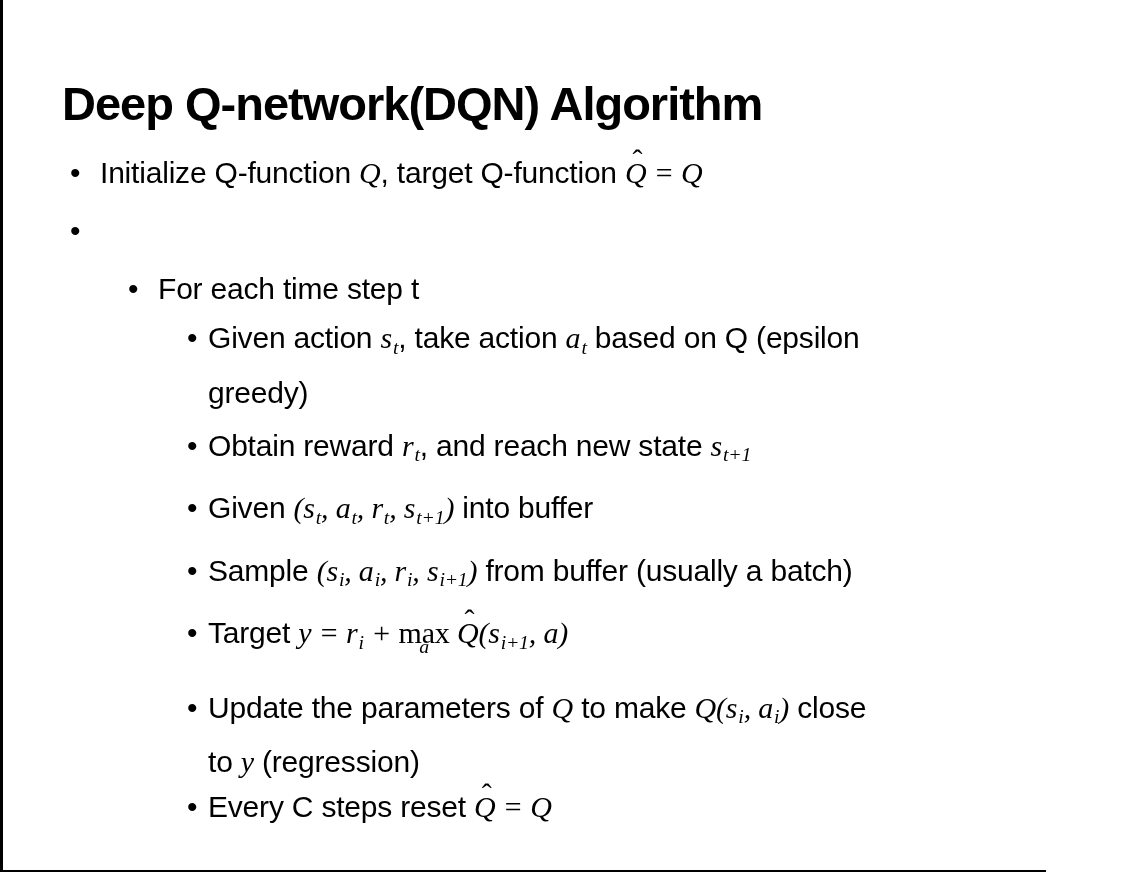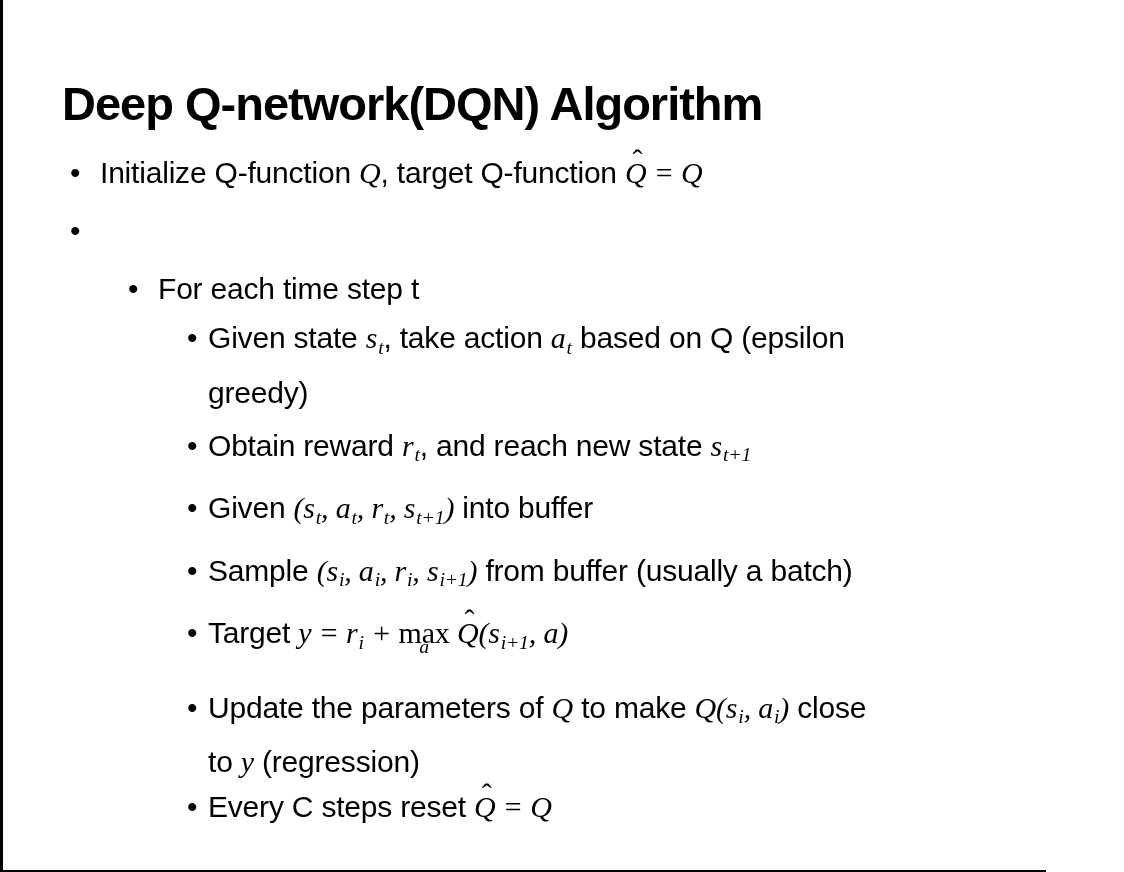--- a/index.html
+++ b/index.html
@@ -82,21 +82,21 @@
       </div>
       <div class="b lvl1">
         <span class="mk">•</span>
       </div>
       <div class="b lvl2">
         <span class="mk">•</span>
         <span class="ct"><span class="rp">For each time step t</span></span>
       </div>
       <div class="b lvl3">
         <span class="mk">•</span>
-        <span class="ct"><span class="rp">Given state </span><span class="rm">s</span><span class="rs">t</span><span class="rp">, take action </span><span class="rm">a</span><span class="rs">t</span><span class="rp"> based on Q (epsilon</span><br><span class="rp">greedy)</span></span>
+        <span class="ct"><span class="rp">Given action </span><span class="rm">s</span><span class="rs">t</span><span class="rp">, take action </span><span class="rm">a</span><span class="rs">t</span><span class="rp"> based on Q (epsilon</span><br><span class="rp">greedy)</span></span>
       </div>
       <div class="b lvl3">
         <span class="mk">•</span>
         <span class="ct"><span class="rp">Obtain reward </span><span class="rm">r</span><span class="rs">t</span><span class="rp">, and reach new state </span><span class="rm">s</span><span class="rs">t+1</span></span>
       </div>
       <div class="b lvl3">
         <span class="mk">•</span>
         <span class="ct"><span class="rp">Given </span><span class="rm">(s</span><span class="rs">t</span><span class="rm">, a</span><span class="rs">t</span><span class="rm">, r</span><span class="rs">t</span><span class="rm">, s</span><span class="rs">t+1</span><span class="rm">)</span><span class="rp"> into buffer</span></span>
       </div>
       <div class="b lvl3">

